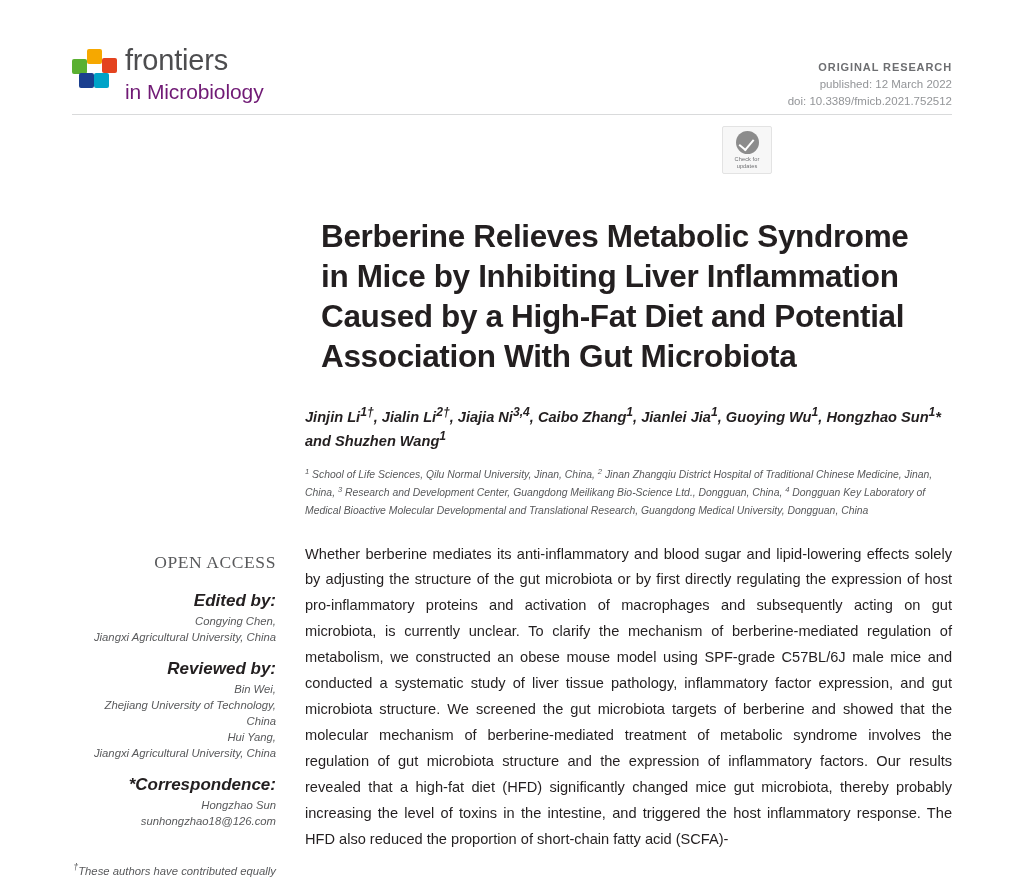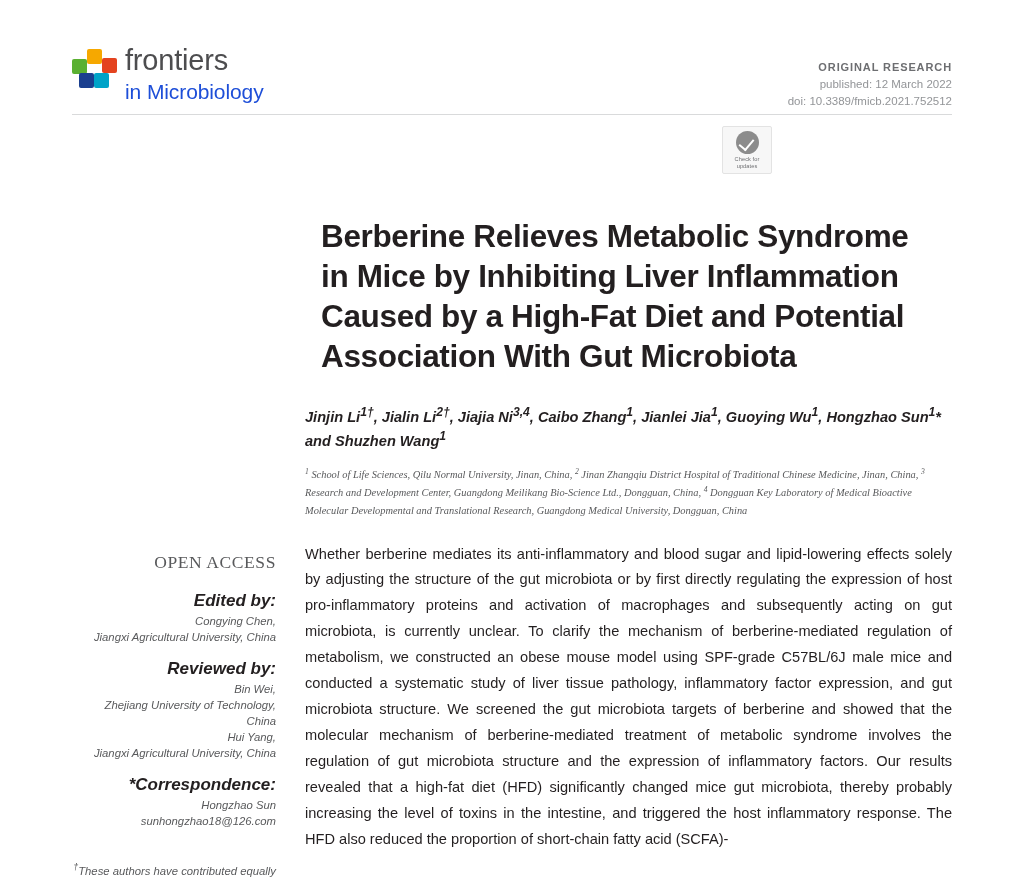--- a/index.html
+++ b/index.html
@@ -59,21 +59,21 @@
     padding-top: 4px;
   }
   .logo-title {
     font-size: 29px;
     color: #4d4d4f;
     font-weight: 400;
     letter-spacing: -0.2px;
   }
   .logo-sub {
     font-size: 21px;
-    color: #1d4ed8;
+    color: #701a75;
     font-weight: 300;
     margin-top: 6px;
     letter-spacing: -0.1px;
   }
   .masthead-right {
     position: absolute;
     right: 0;
     top: 18px;
     text-align: right;
     color: #939598;
@@ -155,21 +155,20 @@
     font-weight: 700;
     line-height: 1.45;
     color: #231f20;
   }
   .affiliations {
     margin-top: 14px;
     font-size: 10.4px;
     font-style: italic;
     line-height: 1.62;
     color: #58595b;
-    font-family: Liberation Serif, serif;
   }
   .affiliations sup { font-size: 7.6px; }
   .abstract {
     margin-top: 22px;
     font-size: 14.6px;
     line-height: 1.78;
     text-align: justify;
     color: #231f20;
   }
 

